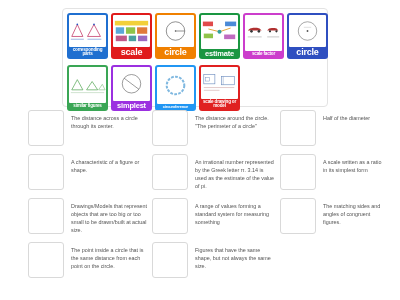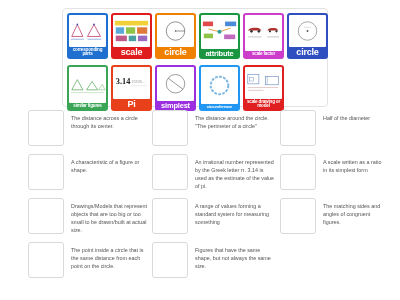--- a/index.html
+++ b/index.html
@@ -150,21 +150,21 @@
         <svg viewBox="0 0 40 26">
           <rect width="40" height="26" fill="#fff"></rect>
           <rect x="2" y="2" width="11" height="5" fill="#e04a4a"></rect>
           <rect x="26" y="2" width="12" height="5" fill="#4a8ad8"></rect>
           <path d="M8 10 L20 13 L32 9" stroke="#e0a030" stroke-width="1" fill="none"></path>
           <rect x="3" y="15" width="10" height="5" fill="#8fc44a"></rect>
           <rect x="25" y="16" width="12" height="5" fill="#c06ac0"></rect>
           <circle cx="20" cy="13" r="2.2" fill="#30a0a0"></circle>
         </svg>
       </div>
-      <div class="vlabel mid">attribute</div>
+      <div class="vlabel mid">estimate</div>
     </div>
 
     <div class="vcard" style="background:#cc3dcc">
       <div class="thumb">
         <svg viewBox="0 0 40 26">
           <rect width="40" height="26" fill="#fff"></rect>
           <path d="M3 10 q2-3 6-3 h4 q3 0 5 3 z" fill="#b03030"></path>
           <circle cx="7" cy="11" r="1.4" fill="#333"></circle>
             <circle cx="15" cy="11" r="1.4" fill="#333"></circle>
           <path d="M24 10 q1.5-2.5 5-2.5 h3 q2.5 0 4 2.5 z" fill="#b03030"></path>
@@ -199,31 +199,20 @@
           <rect width="40" height="26" fill="#fff"></rect>
           <path d="M3 18 L9 7 L15 18 Z" fill="none" stroke="#5aaa5a" stroke-width="0.8"></path>
           <path d="M19 18 L25 9 L31 18 Z" fill="none" stroke="#5aaa5a" stroke-width="0.8"></path>
           <path d="M32 18 L36 12 L39 18 Z" fill="none" stroke="#8ac48a" stroke-width="0.7"></path>
           <line x1="2" y1="21" x2="38" y2="21" stroke="#9ac49a" stroke-width="0.5"></line>
         </svg>
       </div>
       <div class="vlabel small">similar figures</div>
     </div>
 
-    <div class="vcard" style="background:#e8401a">
-      <div class="thumb">
-        <svg viewBox="0 0 40 26">
-          <rect width="40" height="26" fill="#fff"></rect>
-          <text x="3" y="14" font-family="Liberation Serif, serif" font-size="9" fill="#222" font-weight="bold">3.14</text>
-          <text x="20" y="13" font-family="Liberation Sans, sans-serif" font-size="4" fill="#999">15926...</text>
-          <line x1="20" y1="16" x2="37" y2="16" stroke="#ccc" stroke-width="0.4"></line>
-        </svg>
-      </div>
-      <div class="vlabel big">Pi</div>
-    </div>
 
     <div class="vcard" style="background:#9b30e0">
       <div class="thumb">
         <svg viewBox="0 0 40 26">
           <rect width="40" height="26" fill="#fff"></rect>
           <circle cx="20" cy="13" r="10" fill="none" stroke="#666" stroke-width="0.7"></circle>
           <line x1="12" y1="7" x2="28" y2="19" stroke="#666" stroke-width="0.7"></line>
         </svg>
       </div>
       <div class="vlabel mid">simplest</div>

